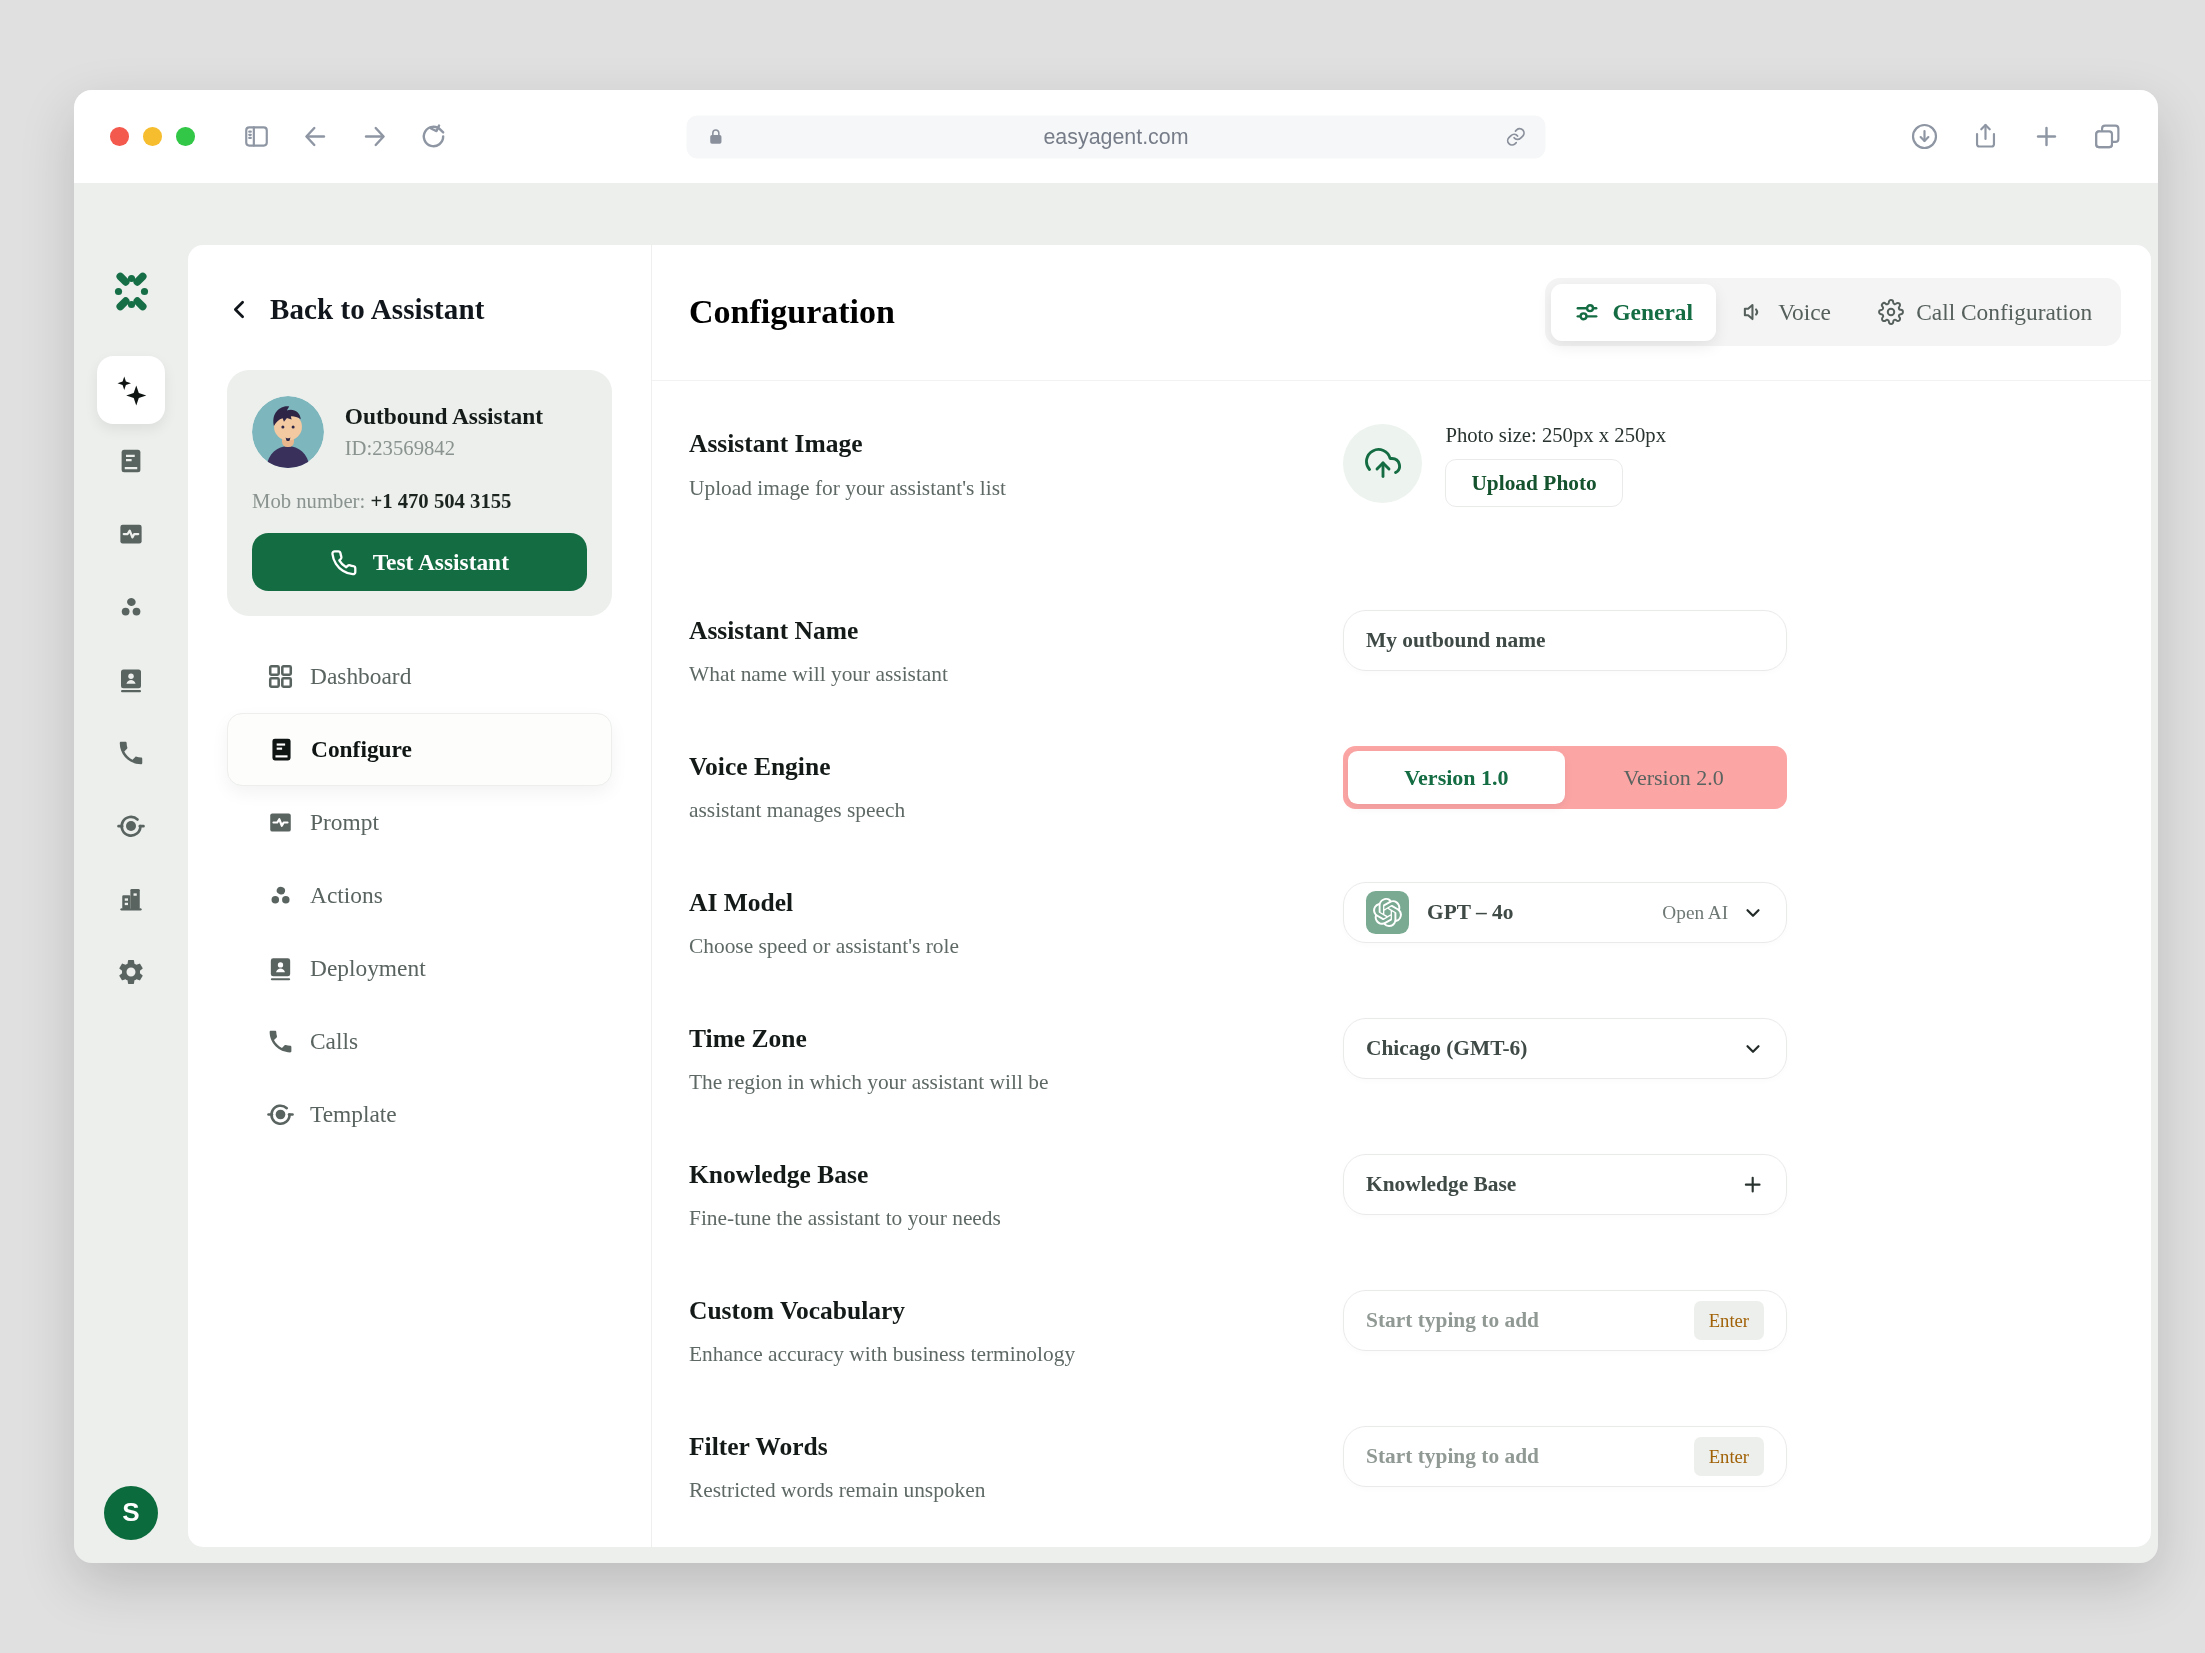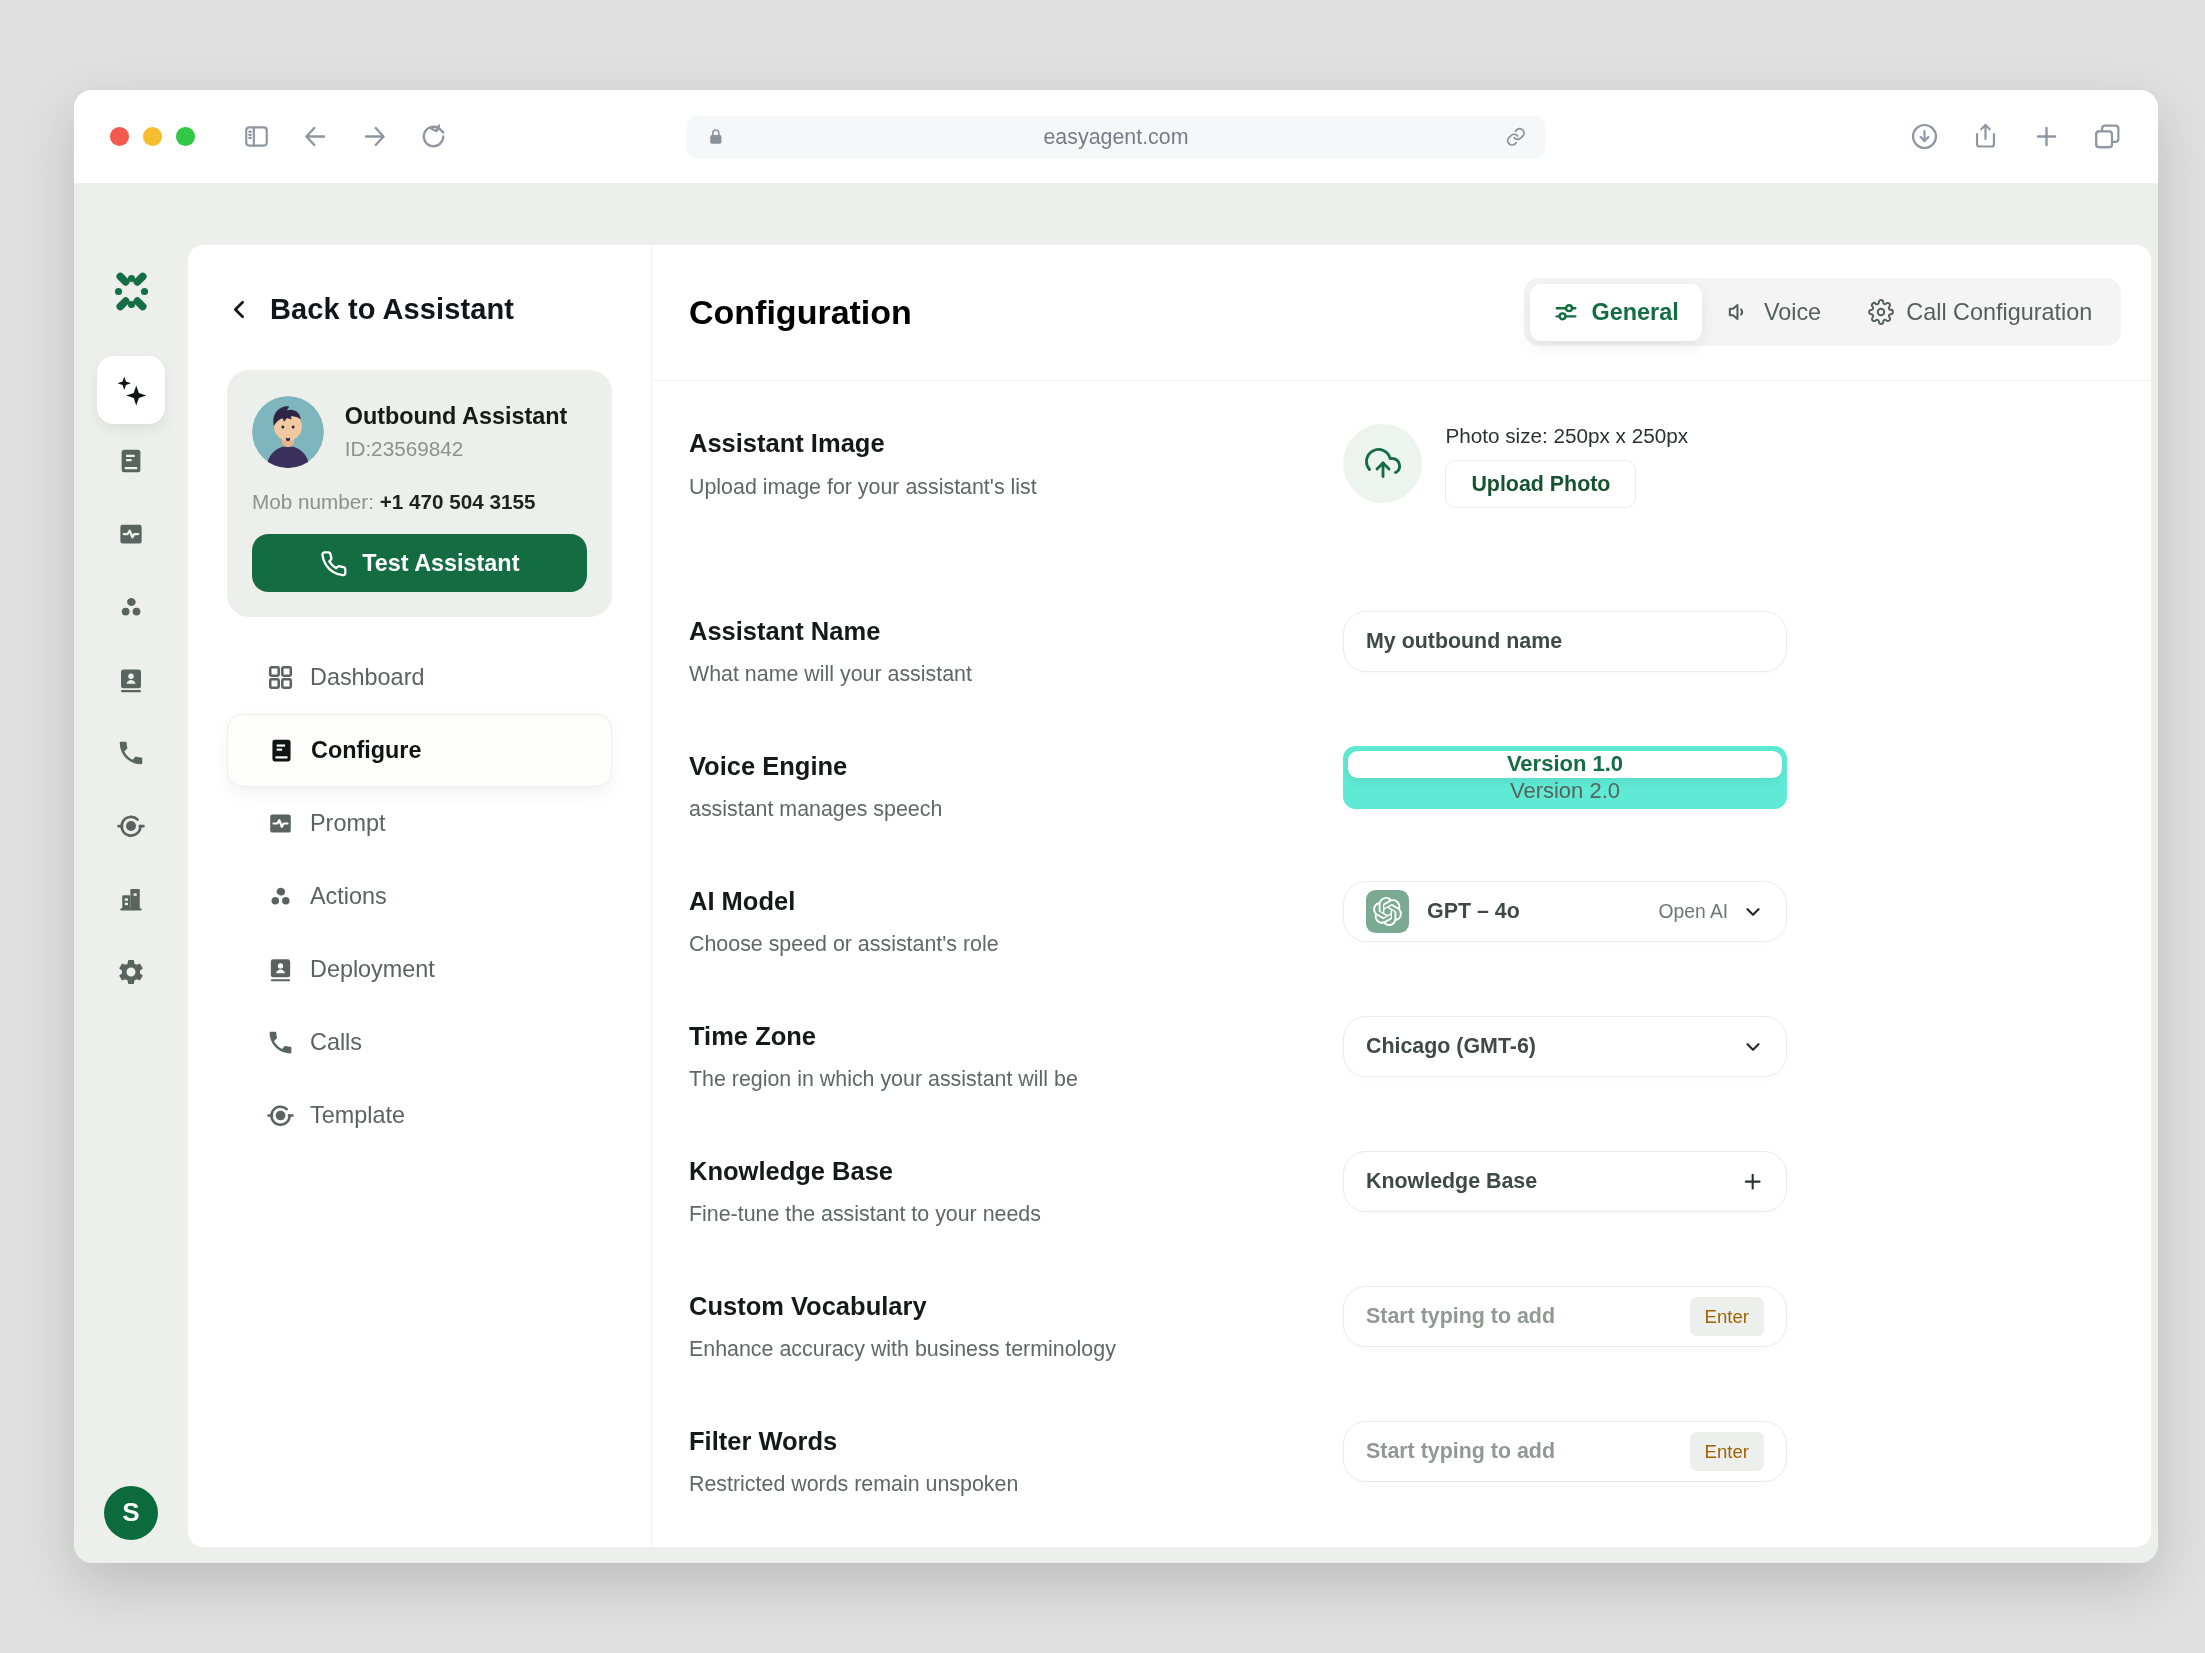--- a/index.html
+++ b/index.html
@@ -39,21 +39,21 @@
   .rail { width:114px; display:flex; flex-direction:column; align-items:center; flex-shrink:0; }
   .rail-logo { margin-top:39px; width:43px; height:43px; }
   .rail-active { margin-top:43px; width:68px; height:68px; background:#ffffff; border-radius:16.5px;
     box-shadow:0 5.5px 13.8px rgba(0,0,0,.07); display:flex; align-items:center; justify-content:center; }
   .rail-btn { width:30px; height:30px; color:#59635f; margin-top:43px; }
   .rail-btn.first { margin-top:22px; }
   .rail-spacer { flex:1; }
   .rail-avatar { width:54px; height:54px; border-radius:50%; background:#0c6b3d; color:#fff;
     display:flex; align-items:center; justify-content:center; font-size:26px; font-weight:700; margin-bottom:23.4px; }
 
-  .panel { flex:1; background:#ffffff; border-radius:15px; margin:13.8px 6.9px 16.5px 0; display:flex; min-width:0; overflow:hidden; }
+  .panel { flex:1; background:#ffffff; border-radius:15px; margin:13.8px 6.9px 16.5px 0; display:flex; min-width:0; overflow:hidden;font-family:Liberation Serif, serif; }
 
   
   .sidenav { width:464px; border-right:1.4px solid #eef0ee; padding:0 39px; flex-shrink:0; }
   .back-row { margin-top:48px; display:flex; align-items:center; gap:18px; color:#10161c; }
   .back-chevron { width:25px; height:25px; color:#10161c; }
   .back-label { font-size:29px; font-weight:700; letter-spacing:0.1px; }
 
   .assistant-card { margin-top:44px; background:#ecefec; border-radius:22px; padding:26px 25px 25px; }
   .card-top { display:flex; align-items:center; gap:20.7px; }
   .card-avatar { width:72px; height:72px; border-radius:50%; overflow:hidden; flex-shrink:0; }
@@ -97,21 +97,21 @@
   .control-box .placeholder { color:#909994; font-weight:600; }
 
   .img-row { display:flex; align-items:flex-start; gap:23.4px; margin-bottom:44px; }
   .upload-circle { width:79px; height:79px; border-radius:50%; background:#edf3ee;
     display:flex; align-items:center; justify-content:center; color:#146C43; flex-shrink:0; }
   .upload-circle svg { width:36px; height:36px; }
   .photo-size { font-size:20.7px; color:#29332f; }
   .upload-btn { margin-top:12.4px; height:48px; padding:0 25px; border:1.4px solid #e9ebe9; border-radius:11px;
     display:inline-flex; align-items:center; font-size:21.4px; font-weight:700; color:#14532d; background:#fff; cursor:pointer; }
 
-  .segment { height:63px; background:#5eead4; border-radius:12.4px; display:flex; padding:4.8px;flex-direction:column; }
+  .segment { height:63px; background:#fca5a5; border-radius:12.4px; display:flex; padding:4.8px; }
   .seg-opt { flex:1; display:flex; align-items:center; justify-content:center; font-size:22px; color:#59635f; cursor:pointer; }
   .seg-opt.selected { background:#ffffff; border-radius:9.6px; color:#146C43; font-weight:700;
     box-shadow:0 3.4px 9.6px rgba(0,0,0,.06); }
 
   .ai-tile { width:43px; height:43px; border-radius:9.6px; background:#7aab92;
     display:flex; align-items:center; justify-content:center; margin-right:18px; flex-shrink:0; }
   .ai-tile svg { width:29px; height:29px; }
   .provider { margin-left:auto; font-size:19.3px; color:#6e7874; font-weight:400; }
   .chev { width:22px; height:22px; color:#222b27; margin-left:13.8px; flex-shrink:0; }
   .push-right { margin-left:auto; }

